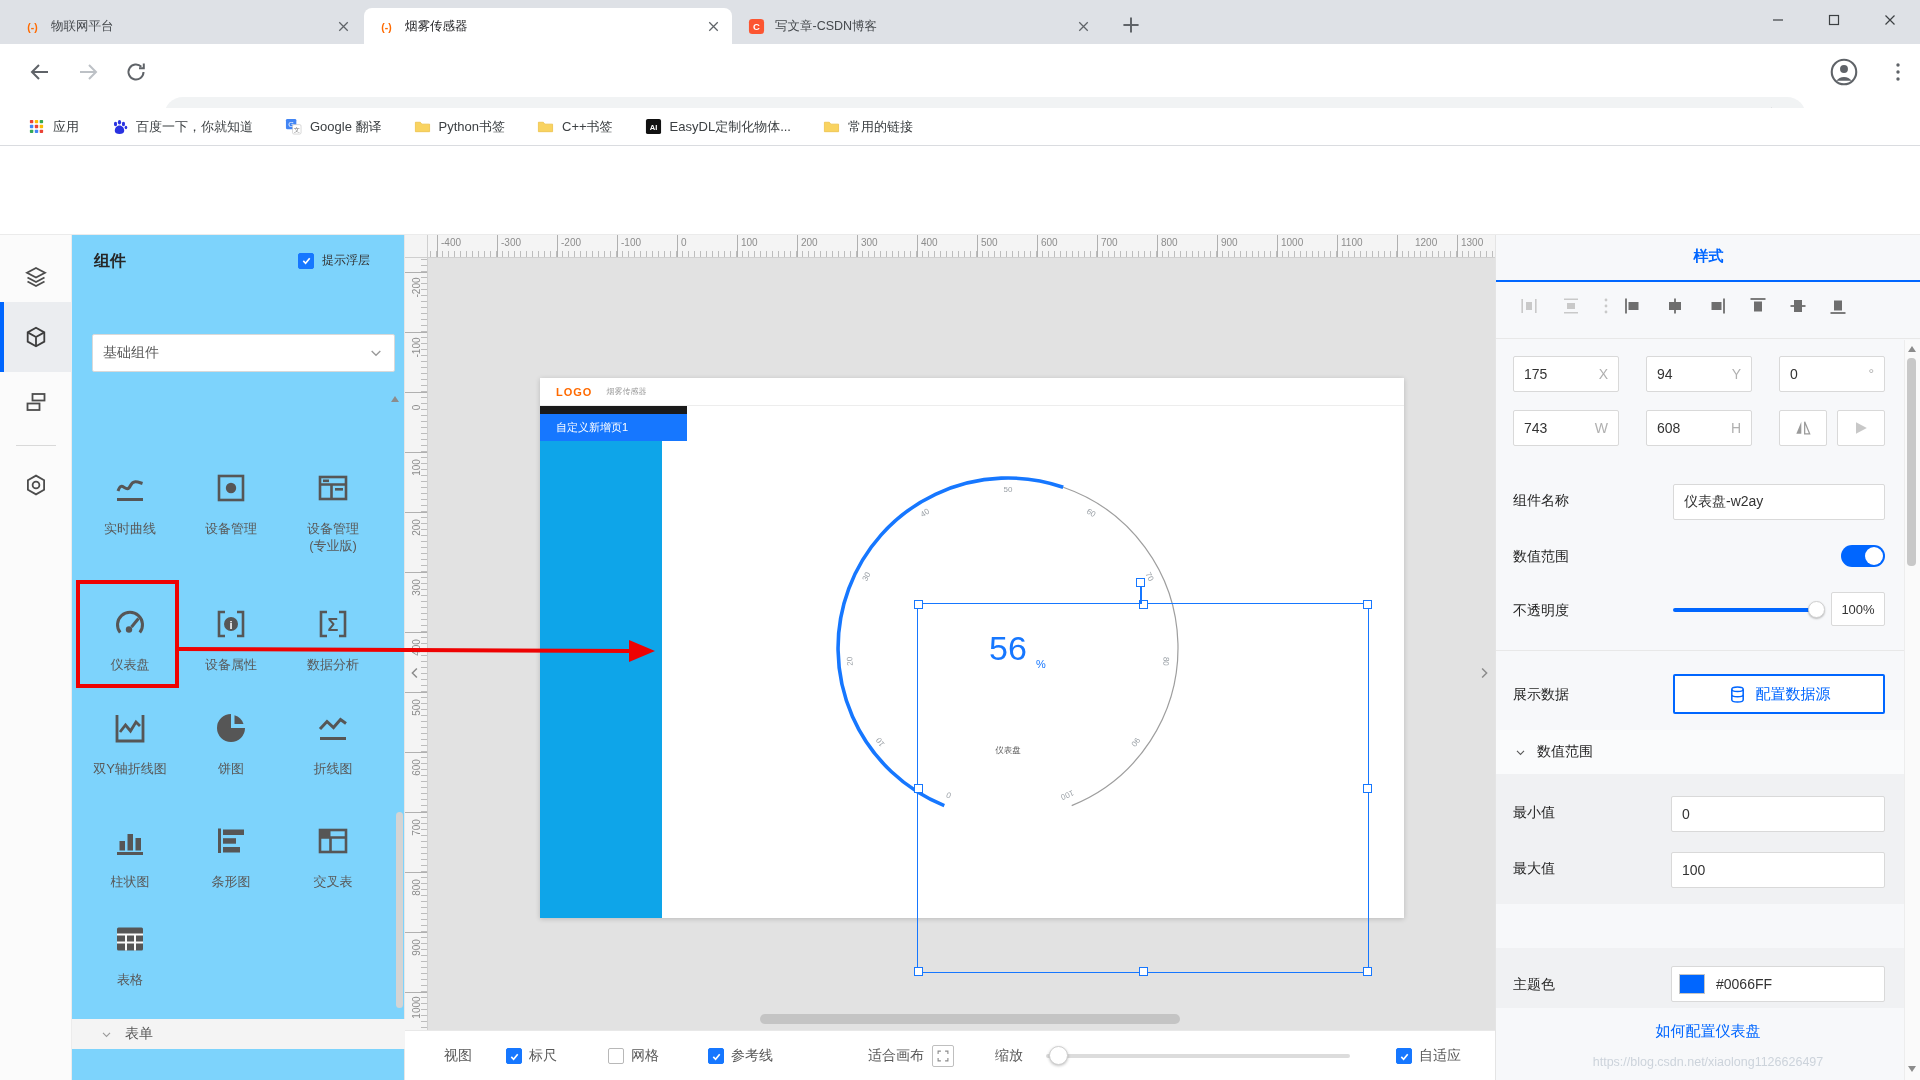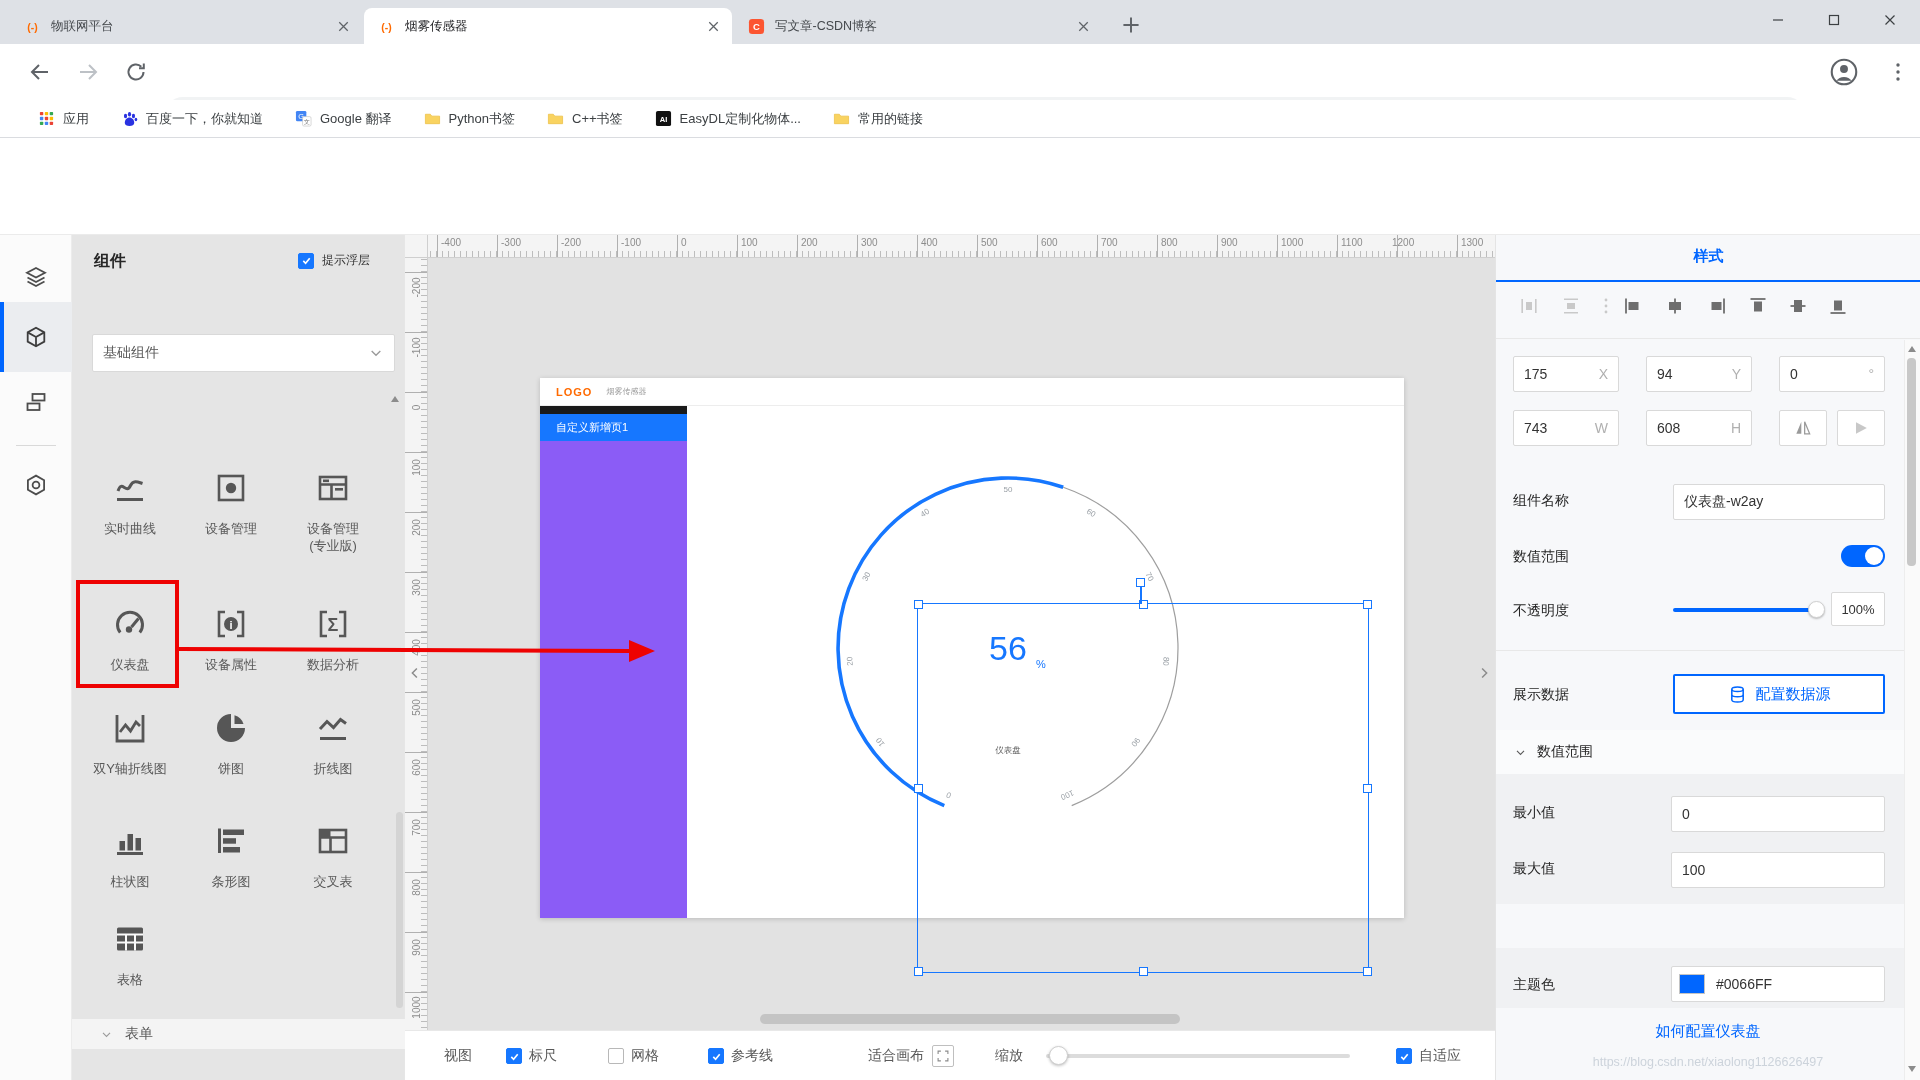--- a/index.html
+++ b/index.html
@@ -22,41 +22,41 @@
 
   
   .toolbar{left:0;top:44px;width:1920px;height:56px;background:#fff}
   .navic{position:absolute;top:16px;width:24px;height:24px;color:#5f6368}
   .omni{position:absolute;left:164px;top:53px;width:1642px;height:38px;background:#f1f3f4;border-radius:19px;display:flex;align-items:center}
   .omni .lock{width:17px;height:17px;margin-left:20px;color:#5f6368}
   .omni .url{margin-left:14px;font-size:15.5px;color:#202124;white-space:nowrap}
   .omni .star{position:absolute;right:24px;width:21px;height:21px;color:#5f6368}
 
   
-  .bookmarks{left:0;top:100px;width:1920px;height:38px;background:#fff;border-bottom:1px solid #dadce0;display:flex;align-items:center;padding-left:38px;box-sizing:border-box}
+  .bookmarks{left:0;top:108px;width:1920px;height:38px;background:#fff;border-bottom:1px solid #dadce0;display:flex;align-items:center;padding-left:28px;box-sizing:border-box}
   .bm{display:flex;align-items:center;margin-right:32px;font-size:13px;color:#3c4043;cursor:pointer}
   .bm .ic{width:17px;height:17px;margin-right:8px}
 
   
   .appheader{left:0;top:148px;width:1920px;height:87px;background:#fff;border-bottom:1px solid #ebebeb;box-sizing:border-box}
   .burger{left:24px;top:182px;width:26px;height:22px}
   .burger i{display:block;height:4px;background:#ff6a00;margin-bottom:5px;border-radius:1px}
   .apptitle{left:76px;top:158px;font-size:17px;font-weight:bold;color:#333}
   .appsub{left:76px;top:188px;font-size:13.5px;color:#9b9b9b}
   .autosave{left:1238px;top:187px;width:170px;font-size:14px;color:#8c8c8c}
   .hic{position:absolute;top:184px;width:23px;height:23px;color:#4a4a4a}
   .vsep{position:absolute;top:176px;width:1px;height:40px;background:#e3e3e3}
 
   
   .rail{left:0;top:235px;width:72px;height:845px;background:#fbfbfb;border-right:1px solid #ececec;box-sizing:border-box}
   .railic{position:absolute;left:24px;width:24px;height:24px;color:#4d4d4d}
   .railactive{left:0;top:67px;width:72px;height:70px;background:#ebedf0;border-left:4px solid #0066ff;box-sizing:border-box}
 
   
-  .lpanel{left:72px;top:235px;width:333px;height:845px;background:#e5e5e5;border-right:1px solid #e6e6e6;box-sizing:border-box}
+  .lpanel{left:72px;top:235px;width:333px;height:845px;background:#7dd3fc;border-right:1px solid #e6e6e6;box-sizing:border-box}
   .lp-title{left:22px;top:16px;font-size:16px;font-weight:bold;color:#262626}
   .lp-tip{left:226px;top:17px;display:flex;align-items:center;font-size:12px;color:#333}
   .cb{width:16px;height:16px;border:1px solid #b8b8b8;border-radius:2px;background:#fff;display:inline-flex;align-items:center;justify-content:center;box-sizing:border-box;flex:none}
   .cb.on{background:#1677ff;border-color:#1677ff}
   .cb .ic{width:11px;height:11px}
   .searchbox{left:20px;top:52px;width:303px;height:36px;border:1px solid #d9d9d9;border-radius:2px;background:#fff;display:flex;align-items:center;box-sizing:border-box}
   .searchbox .ic{width:16px;height:16px;margin-left:10px;color:#b9b9b9}
   .searchbox .ph{margin-left:9px;font-size:14px;color:#bfbfbf}
   .selbox{left:20px;top:99px;width:303px;height:38px;border:1px solid #d9d9d9;border-radius:2px;background:#fff;display:flex;align-items:center;justify-content:space-between;box-sizing:border-box;padding:0 10px;font-size:14px;color:#595959}
   .selbox .ic{width:16px;height:16px;color:#9a9a9a}
@@ -75,21 +75,21 @@
   .hruler .minor{position:absolute;left:0;bottom:0;width:100%;height:6px;background:repeating-linear-gradient(to right,#bdbdbd 0 1px,transparent 1px 6px);background-position-x:2px}
   .vruler{left:0;top:23px;width:23px;height:772px;background:#f4f4f4;border-right:1px solid #cfcfcf;box-sizing:border-box;overflow:hidden}
   .vruler .minor{position:absolute;top:0;right:0;width:6px;height:100%;background:repeating-linear-gradient(to bottom,#bdbdbd 0 1px,transparent 1px 6px);background-position-y:1px}
   .rlabel{position:absolute;font-size:10px;color:#8c8c8c;white-space:nowrap}
   .htick{position:absolute;top:0;width:1px;height:23px;background:#b0b0b0}
   .vtick{position:absolute;left:0;height:1px;width:23px;background:#b0b0b0}
   .page{left:135px;top:143px;width:864px;height:540px;background:#fff;box-shadow:0 1px 5px rgba(0,0,0,.18)}
   .pagehead{left:0;top:0;width:864px;height:28px;background:#fff;border-bottom:1px solid #ededed;box-sizing:border-box;display:flex;align-items:center}
   .pagehead .logo{margin-left:16px;font-size:11px;font-weight:bold;color:#ff6a00;letter-spacing:1px}
   .pagehead .pt{margin-left:14px;font-size:8px;color:#999}
-  .psidebar{left:0;top:28px;width:147px;height:512px;background:#8b5cf6}
+  .psidebar{left:0;top:28px;width:122px;height:512px;background:#0ea5e9}
   .pstrip{left:0;top:0;width:147px;height:8px;background:#1a1a1a}
   .pnav{left:0;top:8px;width:147px;height:27px;background:#1677ff;color:#fff;font-size:11px;display:flex;align-items:center;padding-left:16px;box-sizing:border-box}
   .selrect{left:377px;top:225px;width:452px;height:370px;border:1.5px solid #1677ff;box-sizing:border-box}
   .handle{position:absolute;width:9px;height:9px;background:#fff;border:1.5px solid #1677ff;box-sizing:border-box}
   .hscroll{left:355px;top:779px;width:420px;height:10px;border-radius:5px;background:#c4c4c4}
   .collapseL{left:1px;top:420px;width:18px;height:36px;color:#8c8c8c}
   .collapseL .ic,.collapseR .ic{width:18px;height:18px;margin-top:9px}
   .collapseR{left:1070px;top:420px;width:18px;height:36px;color:#8c8c8c}
 
   
@@ -544,21 +544,21 @@
         <div class="rlabel" style="left: 673px; top: 2px;">700</div>
         <div class="htick" style="left: 729px;"></div>
         <div class="rlabel" style="left: 733px; top: 2px;">800</div>
         <div class="htick" style="left: 789px;"></div>
         <div class="rlabel" style="left: 793px; top: 2px;">900</div>
         <div class="htick" style="left: 849px;"></div>
         <div class="rlabel" style="left: 853px; top: 2px;">1000</div>
         <div class="htick" style="left: 909px;"></div>
         <div class="rlabel" style="left: 913px; top: 2px;">1100</div>
         <div class="htick" style="left: 969px;"></div>
-        <div class="rlabel" style="left: 964px; top: 2px;">1200</div>
+        <div class="rlabel" style="left: 987px; top: 2px;">1200</div>
         <div class="htick" style="left: 1029px;"></div>
         <div class="rlabel" style="left: 1033px; top: 2px;">1300</div>
       </div>
     <div class="abs vruler" id="vruler">
         <div class="minor"></div>
         <div class="vtick" style="top: 14px;"></div>
         <div class="rlabel" style="left: -9px; top: 24px; width: 40px; text-align: center; transform: rotate(-90deg);">-200</div>
         <div class="vtick" style="top: 74px;"></div>
         <div class="rlabel" style="left: -9px; top: 84px; width: 40px; text-align: center; transform: rotate(-90deg);">-100</div>
         <div class="vtick" style="top: 134px;"></div>

